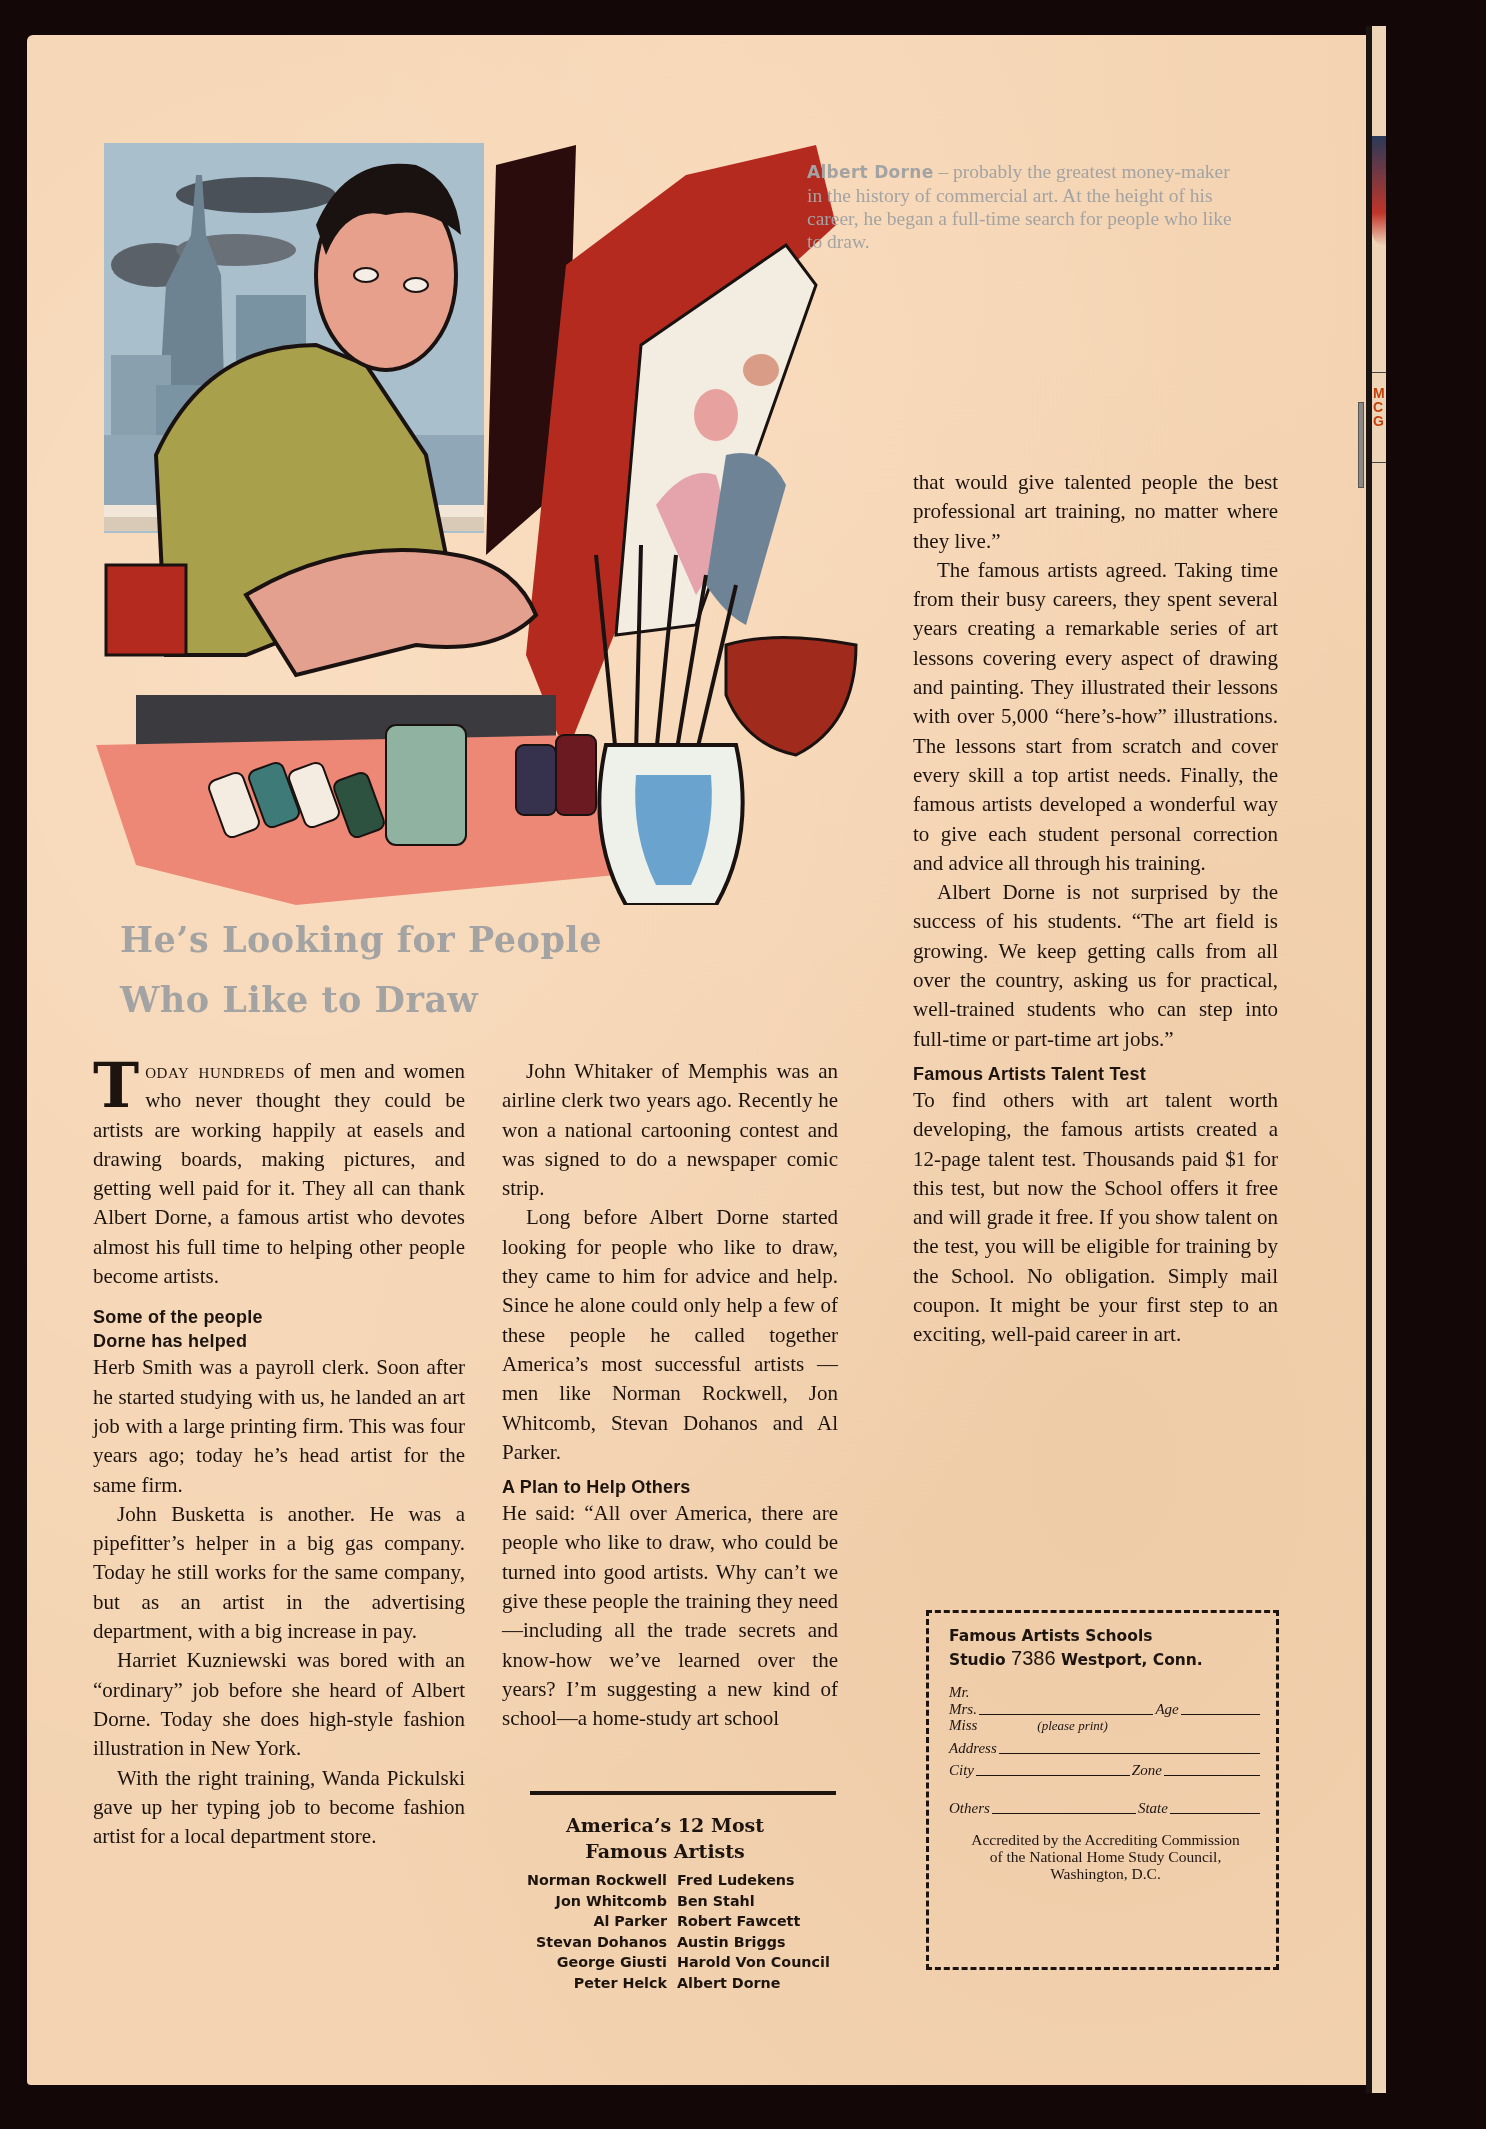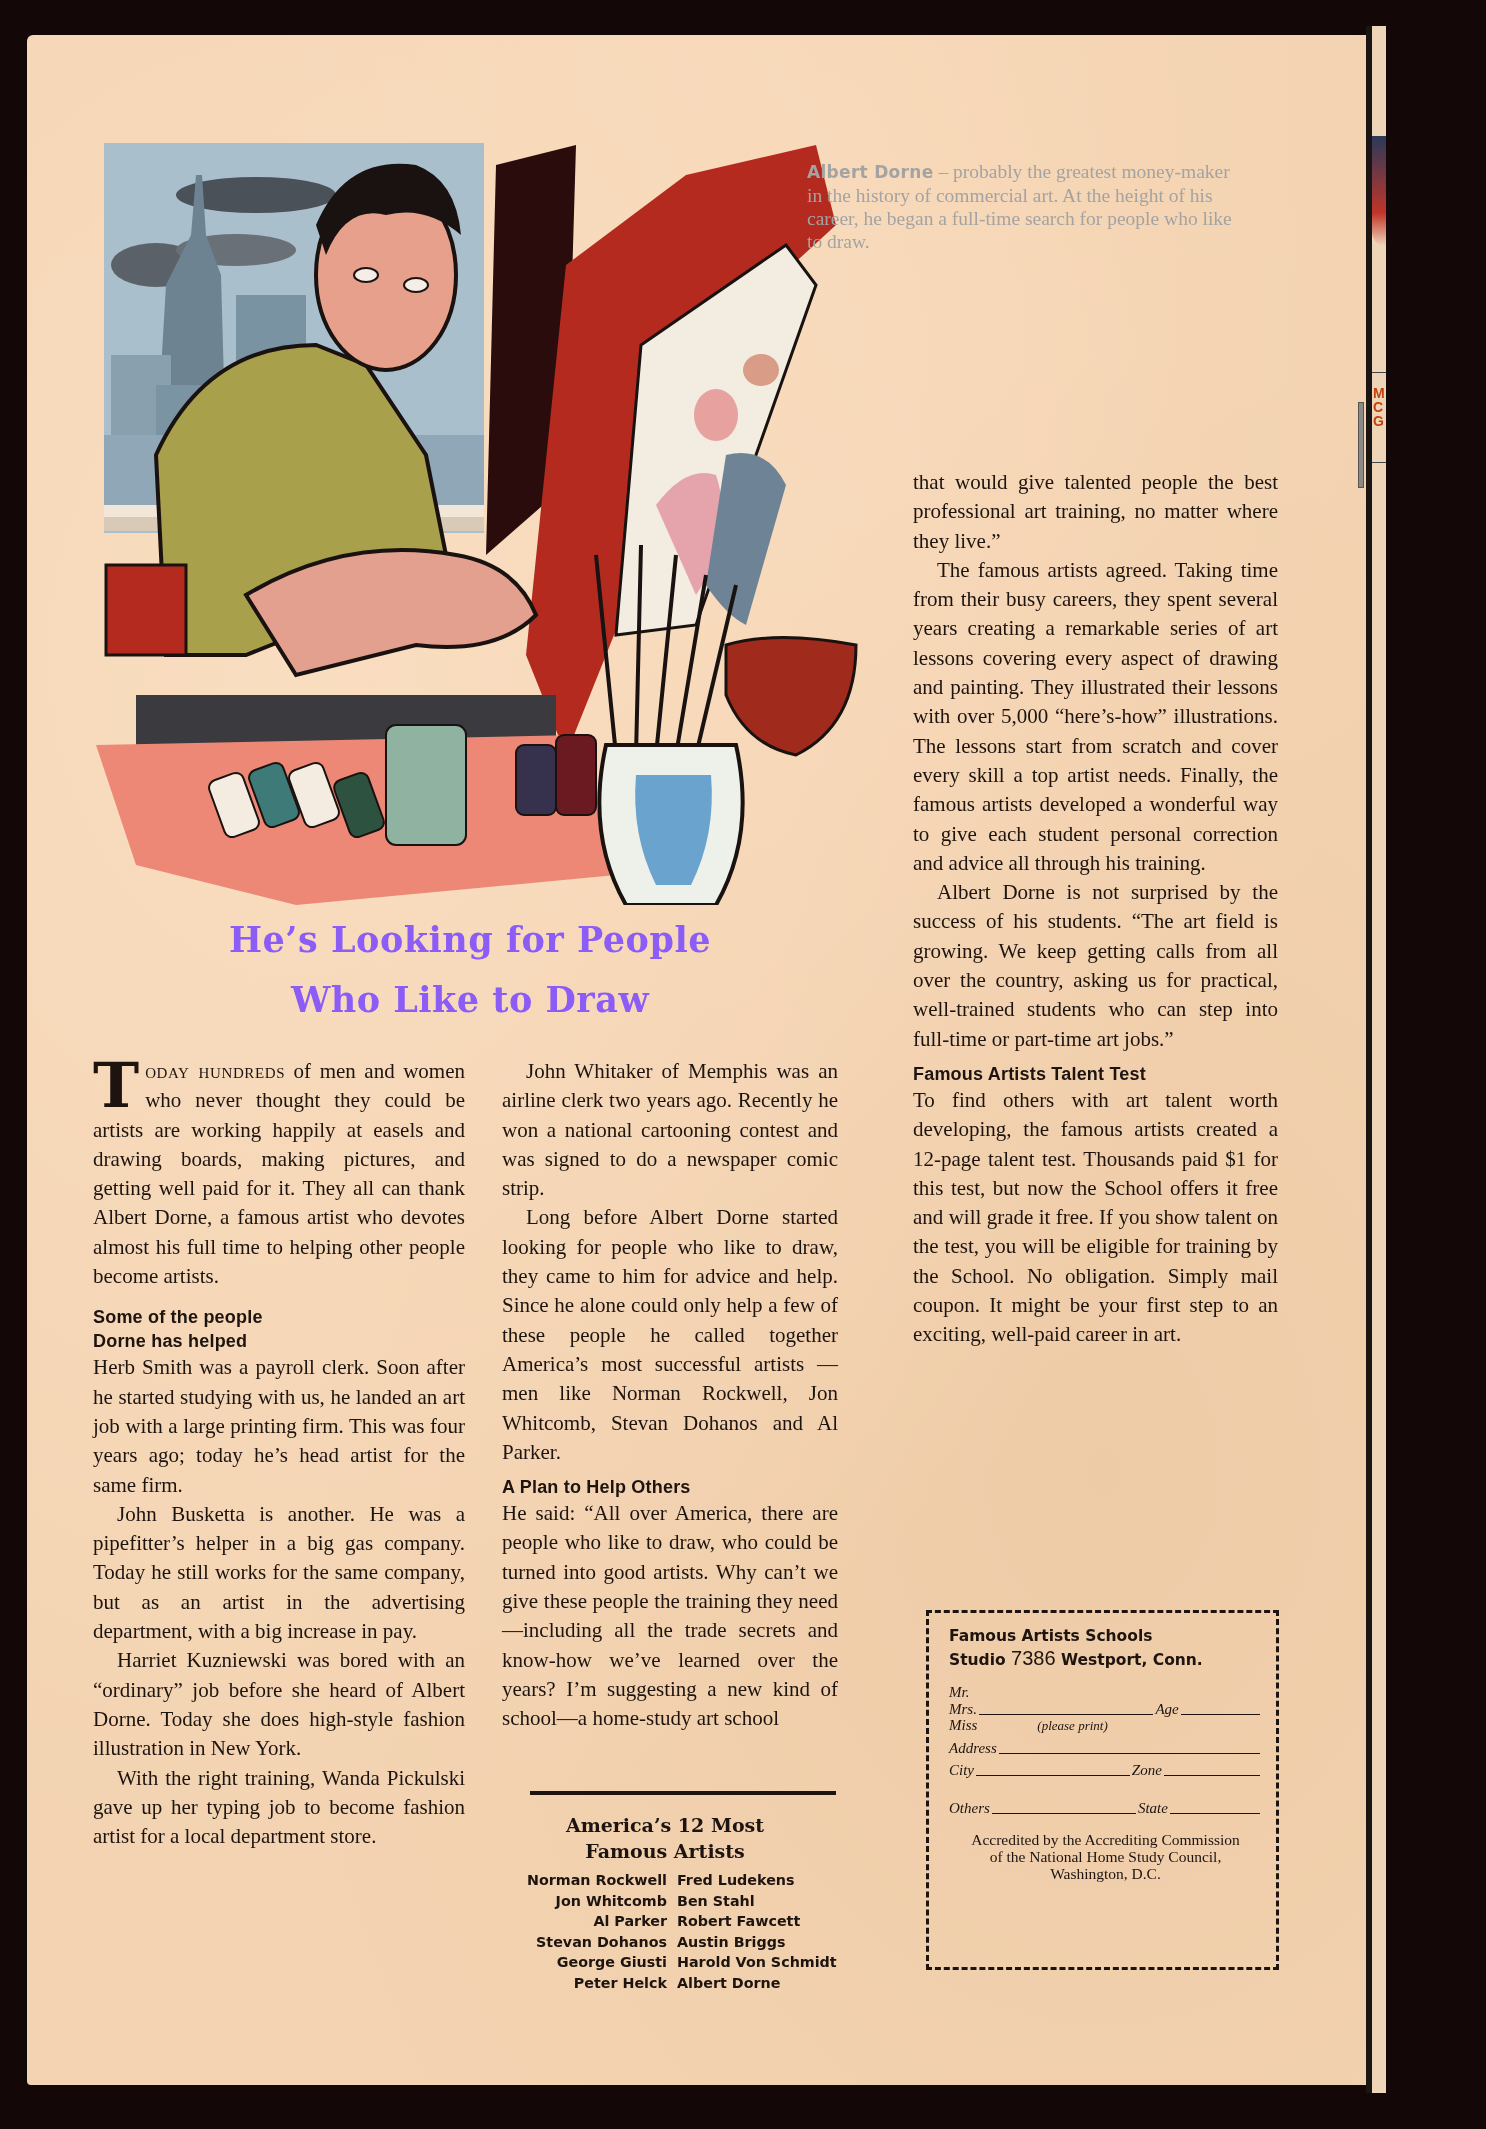--- a/index.html
+++ b/index.html
@@ -30,22 +30,22 @@
   .illo { position:absolute; left:96px; top:135px; width:820px; height:770px; }
   .illo svg { width:100%; height:100%; display:block; }
 
   .caption {
     position:absolute; left:807px; top:160px; width:440px;
     font-size:19.5px; line-height:23px; color:#a3a3a3;
   }
   .caption .lead { font-family:"DejaVu Sans", sans-serif; font-weight:bold; font-size:17px; letter-spacing:0.3px; }
 
   .headline {
-    position:absolute; left:120px; top:910px; width:700px; text-align:center;
-    font-family:"DejaVu Serif", serif; font-weight:bold; font-size:35px; line-height:60px; letter-spacing:0.5px; color:#8b5cf6;
+    position:absolute; left:120px; top:910px; width:700px; 
+    font-family:"DejaVu Serif", serif; font-weight:bold; font-size:35px; line-height:60px; letter-spacing:0.5px; color:#a3a3a3;
   }
 
   .col { position:absolute; font-size:21px; line-height:29.3px; text-align:justify; }
   .col p { margin:0; text-indent:24px; }
   .col p.noindent { text-indent:0; }
   .col h3 {
     margin:8px 0 0; font-family:Liberation Sans, sans-serif; font-weight:bold; font-size:18px; line-height:24px; letter-spacing:0.2px;
   }
   .col1 { left:93px; top:1057px; width:372px; }
   .col2 { left:502px; top:1057px; width:336px; }
@@ -205,21 +205,21 @@
     <tr>
           <td class="l">Al Parker</td>
           <td class="r">Robert Fawcett</td>
         </tr>
     <tr>
           <td class="l">Stevan Dohanos</td>
           <td class="r">Austin Briggs</td>
         </tr>
     <tr>
           <td class="l">George Giusti</td>
-          <td class="r">Harold Von Schmidt</td>
+          <td class="r">Harold Von Council</td>
         </tr>
     <tr>
           <td class="l">Peter Helck</td>
           <td class="r">Albert Dorne</td>
         </tr>
   </tbody>
     </table>
 </div>
 
 <div class="col col3">

